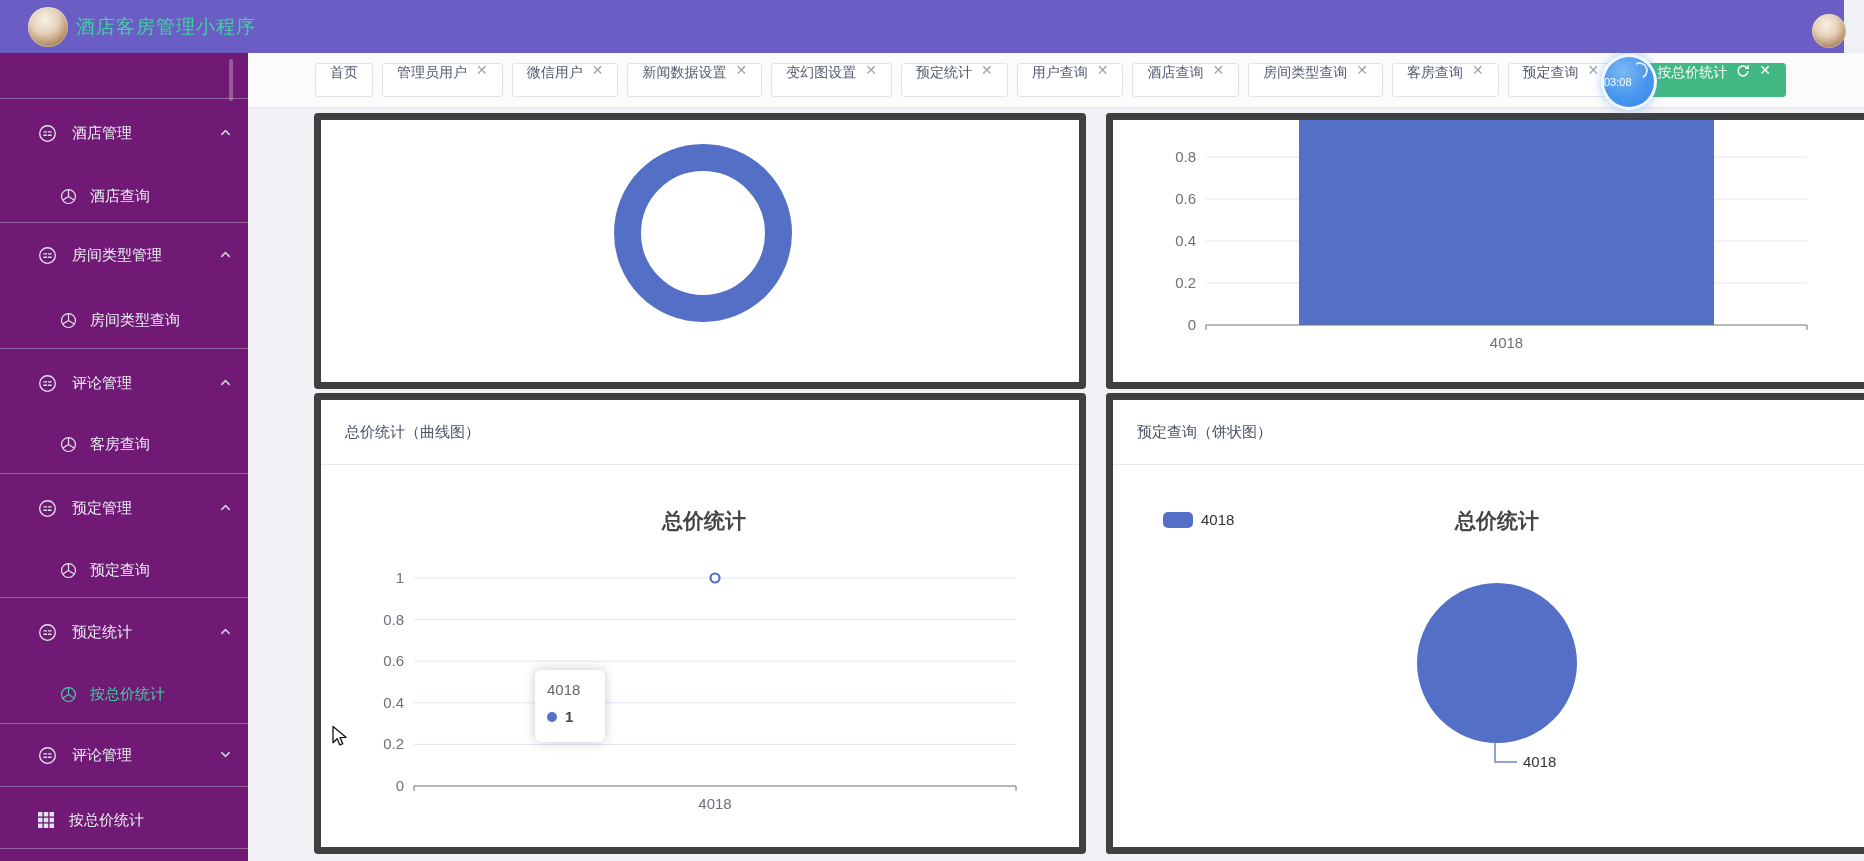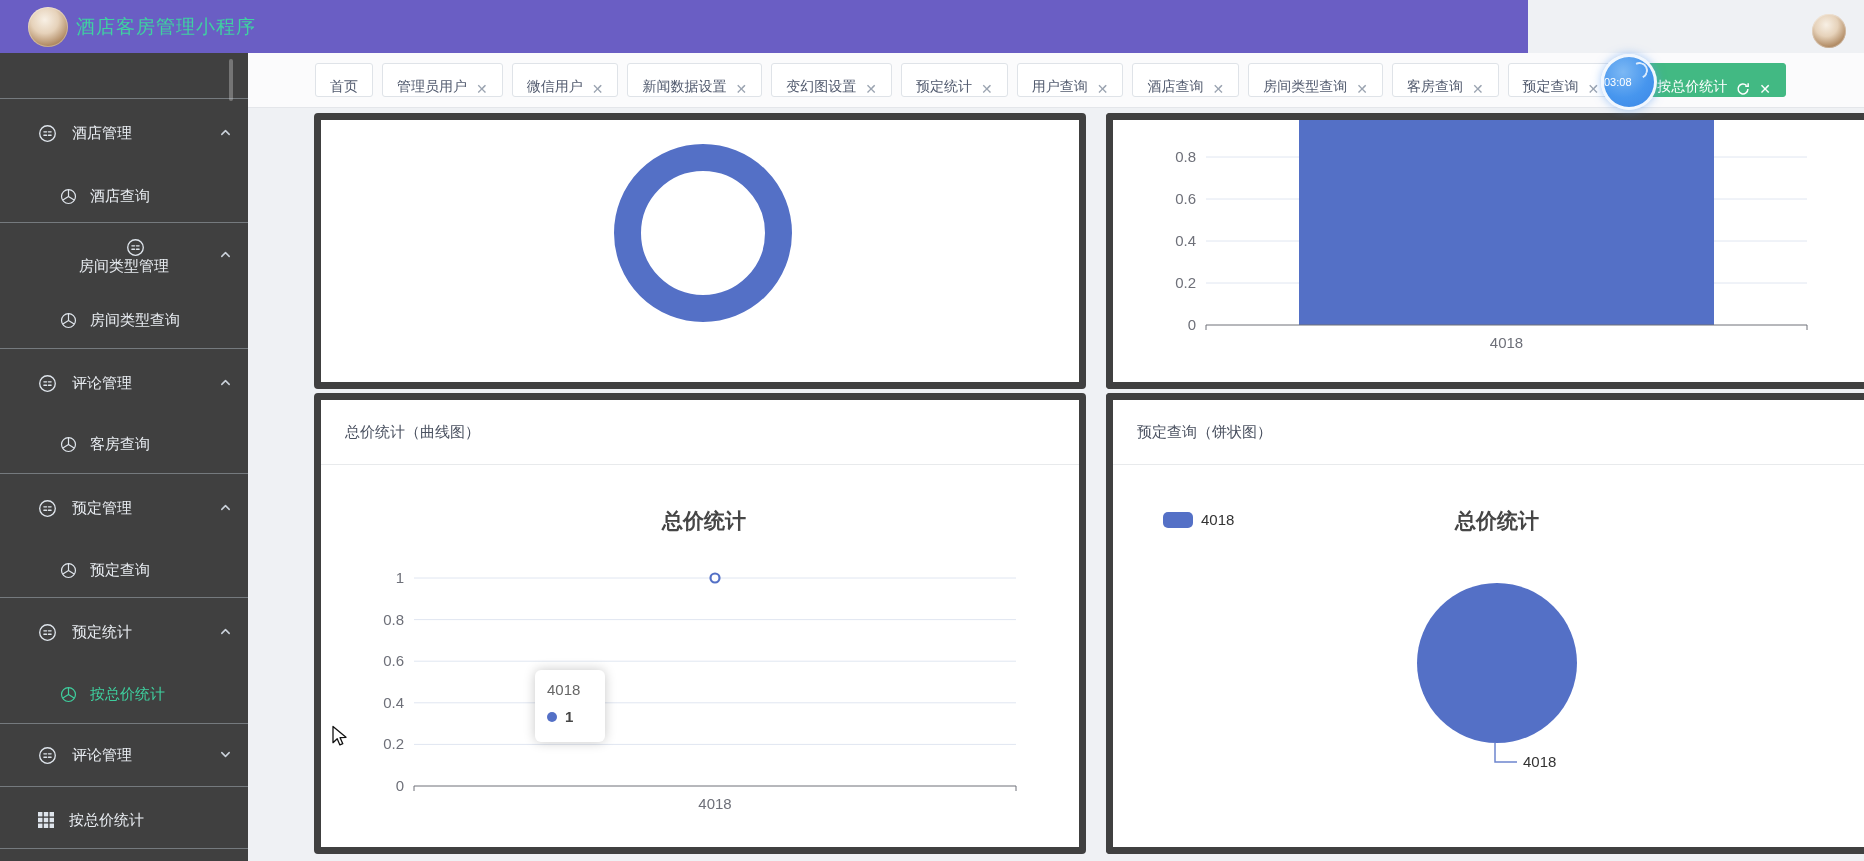--- a/index.html
+++ b/index.html
@@ -1,46 +1,46 @@
 <!DOCTYPE html>
 <html><head>
 <meta charset="utf-8">
 <style>
   html,body{margin:0;padding:0;background:#eff1f4;}
   #app{position:relative;width:1864px;height:861px;overflow:hidden;
        font-family:"Liberation Sans","DejaVu Sans",sans-serif;background:#eff1f4;}
 
   
-  .header{position:absolute;left:0;top:0;width:1528px;height:53px;background:#6a5ec4;}
+  .header{position:absolute;left:0;top:0;width:1844px;height:53px;background:#6a5ec4;}
   .app-title{position:absolute;left:76px;top:0;line-height:53px;font-size:19px;color:#3fd1a1;letter-spacing:1px;}
   .avatar{position:absolute;border-radius:50%;
           background:radial-gradient(circle at 42% 32%, #f8f0e5 0%, #e6d2ba 38%, #b18b64 72%, #7a5a3e 100%);
           box-shadow:inset 0 0 0 1px rgba(255,255,255,.3);}
   .avatar-left{left:28px;top:7px;width:40px;height:40px;}
   .avatar-right{left:1812px;top:14px;width:34px;height:34px;}
 
   
-  .sidebar{position:absolute;left:0;top:53px;width:248px;height:808px;background:#404040;}
+  .sidebar{position:absolute;left:0;top:53px;width:248px;height:808px;background:#701a75;}
   .s-divider{position:absolute;left:0;width:248px;height:1px;background:rgba(206,217,230,.38);}
   .s-item{position:absolute;left:0;width:248px;height:34px;display:flex;align-items:center;
           color:#e9edf2;font-size:15px;cursor:pointer;}
   .s-item .ico{margin-left:38px;margin-right:15px;display:flex;color:#dfe5ec;}
   .s-item.child .ico{margin-left:60px;margin-right:13px;}
   .s-item .chev{position:absolute;right:16px;top:10px;}
   .s-item.active{color:#3ecf9e;}
   .s-item.active .ico{color:#3ecf9e;}
   .s-scroll{position:absolute;left:229px;top:6px;width:4px;height:42px;border-radius:2px;background:rgba(255,255,255,.28);}
 
   
   .tabstrip{position:absolute;left:248px;top:53px;width:1616px;height:54px;background:#fbfbfc;
             border-bottom:1px solid #e4e6ea;overflow:hidden;}
   .tabs{position:absolute;left:67px;top:10px;display:flex;gap:9px;}
-  .tab{height:34px;display:flex;align-items:flex-end;gap:9px;padding:0 14px;background:#fff;
+  .tab{height:34px;display:flex;align-items:flex-start;gap:9px;padding:0 14px;background:#fff;
        border:1px solid #dfe3e8;border-radius:3px;font-size:14px;color:#515a6e;white-space:nowrap;
-       box-sizing:border-box;cursor:pointer;}
+       box-sizing:border-box;cursor:pointer;font-family:Liberation Serif, serif;}
   .tab .x{color:#9aa3b0;font-size:14px;line-height:1;cursor:pointer;}
   .tab.active{background:#42b983;border-color:#42b983;color:#fff;}
   .tab.active .x{color:#fff;}
   .tab .dot{width:10px;height:10px;border:2.5px solid #fff;border-radius:50%;box-sizing:border-box;}
 
   
   .timer{position:absolute;left:1601px;top:54px;width:56px;height:56px;border-radius:50%;
          background:radial-gradient(circle at 38% 30%, #7cb8f4, #4796ee 55%, #3b87e6);
          border:3px solid rgba(255,255,255,.92);box-shadow:0 0 10px rgba(90,155,240,.55);
          box-sizing:border-box;display:flex;align-items:center;justify-content:flex-start;
@@ -107,21 +107,21 @@
       </div>
       <div class="s-item child" style="top: 126px;">
         <span class="ico">
           <svg width="17" height="17" viewBox="0 0 20 20">
             <circle cx="10" cy="10" r="8.2" fill="none" stroke="currentColor" stroke-width="1.4"></circle>
             <path d="M10 10V1.8M10 10l7.1 4.4M10 10l-7.1 4.4" stroke="currentColor" stroke-width="1.4"></path>
           </svg>
         </span>
         <span>酒店查询</span>
       </div>
-      <div class="s-item" style="top: 185px; flex-direction: column;">
+      <div class="s-item" style="top: 185px;">
         <span class="ico">
           <svg width="19" height="19" viewBox="0 0 20 20">
             <circle cx="10" cy="10" r="8.2" fill="none" stroke="currentColor" stroke-width="1.4"></circle>
             <path d="M6.2 8.2h2.8M11 8.2h2.8M6.2 11.8h2.8M11 11.8h2.8" stroke="currentColor" stroke-width="1.4" stroke-linecap="round"></path>
           </svg>
         </span>
         <span>房间类型管理</span>
         <svg class="chev" width="13" height="13" viewBox="0 0 14 14">
           <path d="M3 9l4-4 4 4" fill="none" stroke="#ccd3dc" stroke-width="1.6" stroke-linecap="round" stroke-linejoin="round"></path>
         </svg>

